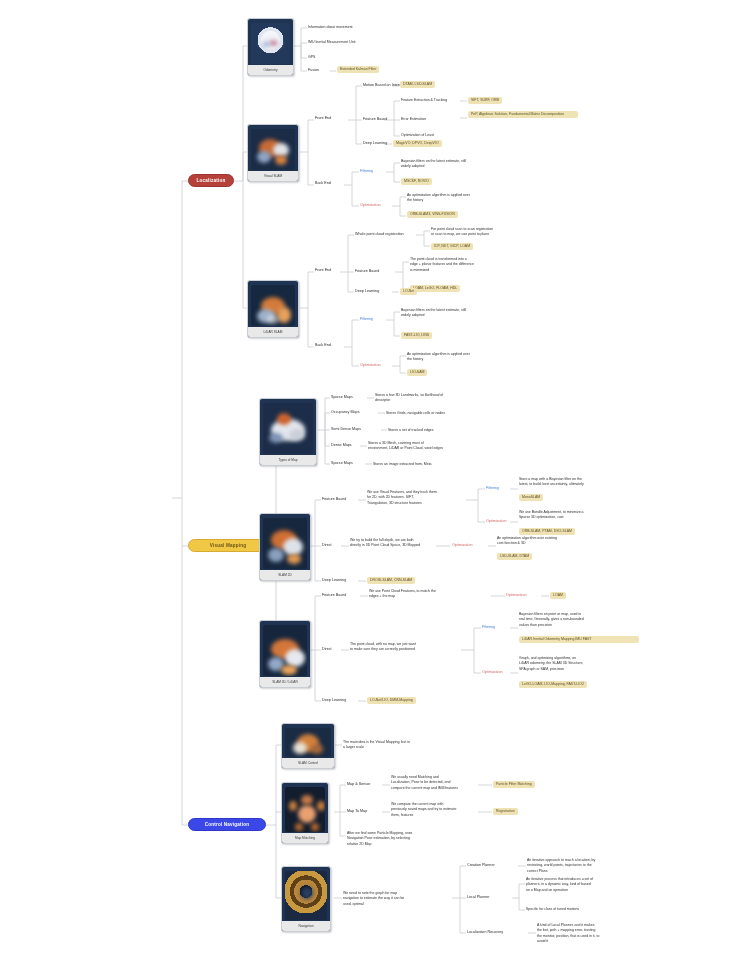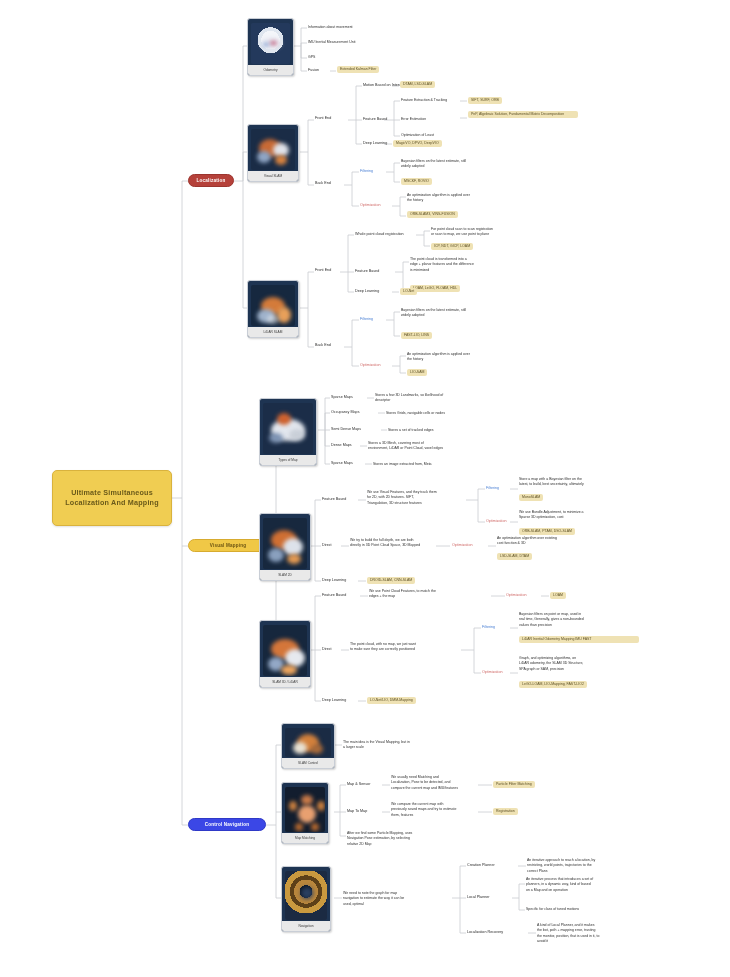--- a/index.html
+++ b/index.html
@@ -197,24 +197,20 @@
       <path d="M452 898 H460 V866 H466"></path>
       <path d="M460 898 H466"></path>
       <path d="M460 898 V933 H466"></path>
       <path d="M518 866 H526"></path>
       <path d="M512 898 H519 V884 H525"></path>
       <path d="M519 898 V910 H525"></path>
       <path d="M528 933 H536"></path>
     </g>
   </svg>
 
-  <div class="node root">Ultimate
-Simultaneous
-Localization And
-Mapping</div>
 
   <div class="node branch red" style="left:188px;top:174px;width:46px;">Localization</div>
   <div class="node branch gold" style="left:188px;top:539px;width:80px;">Visual Mapping</div>
   <div class="node branch blue" style="left:188px;top:818px;width:78px;">Control Navigation</div>
 
   <div class="imgcard" style="left:247px;top:18px;width:45px;height:56px;">
     <div class="art" style="background:radial-gradient(circle at 50% 42%, #f4f6fa 0 30%, #dfe6ef 30% 42%, #23395c 42% 100%);">
       <div class="b" style="left:10px;top:14px;width:20px;height:12px;background:#e8eaf2;"></div>
       <div class="b" style="left:19px;top:18px;width:7px;height:4px;background:#c05a7a;"></div>
       <div class="b" style="left:12px;top:20px;width:6px;height:3px;background:#6b8ec8;"></div>

